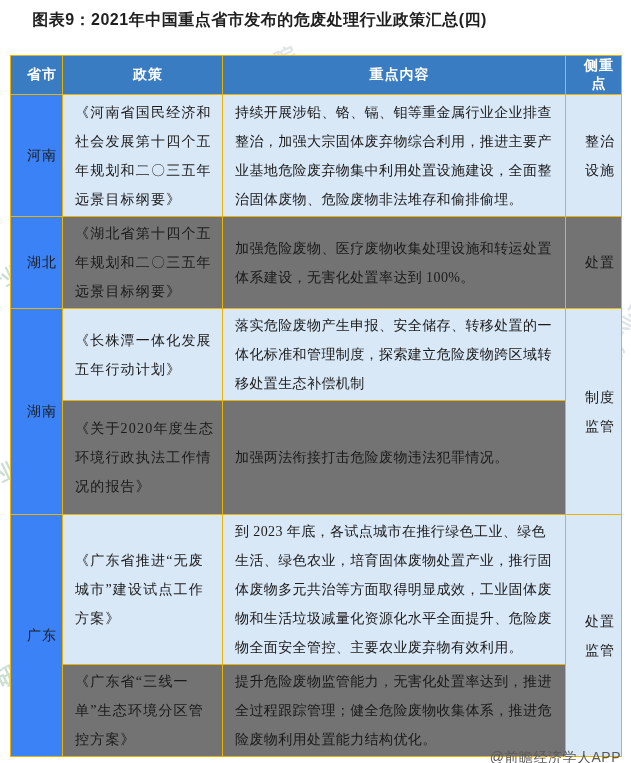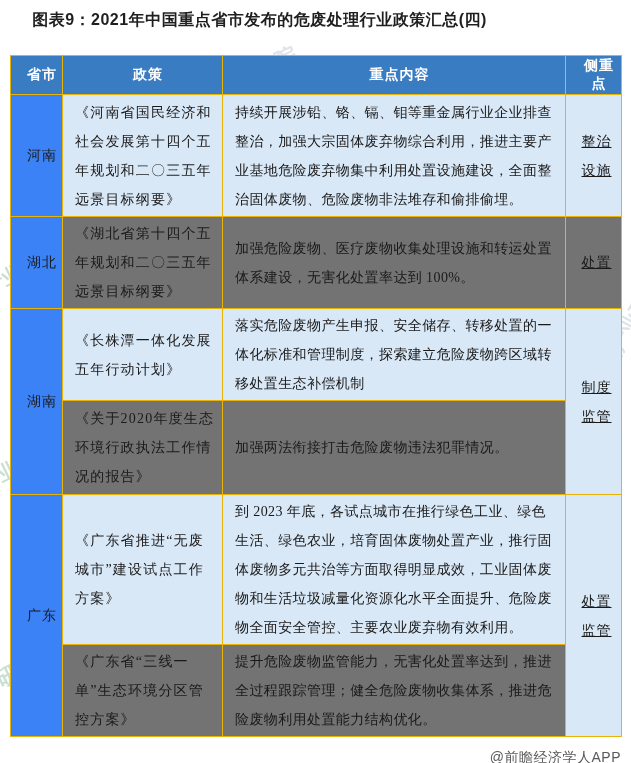--- a/index.html
+++ b/index.html
@@ -26,28 +26,28 @@
     overflow:hidden;
     padding-left:12px;
   }
   th{
     background:#3a7cc2;color:#ffffff;
     font-family:"Liberation Sans","DejaVu Sans",sans-serif;
     font-weight:bold;font-size:14px;letter-spacing:1px;text-align:center;
   }
   tr.hdr{height:35px;}
   tr.h1{height:122px;} tr.h2{height:87px;} tr.h3a{height:86px;}
-  tr.h3b{height:94px;} tr.h4a{height:146px;} tr.h4b{height:86px;}
+  tr.h3b{height:114px;} tr.h4a{height:146px;} tr.h4b{height:86px;}
 
   td{background:#737373;line-height:29px;}
   td.shade{background:#d9e8f7;}
   td.province{background:#3b82f6;text-align:center;letter-spacing:1px;}
   td.policy-cell{text-align:left;padding:2px 5px;letter-spacing:1.2px;}
   td.content-cell{text-align:left;padding:2px 10px;letter-spacing:.4px;}
-  td.focus-cell{text-align:center;letter-spacing:1px;padding:2px 6px;text-decoration:underline;}
+  td.focus-cell{text-align:right;letter-spacing:1px;padding:2px 6px;}
 
   .footer-src{
     position:absolute;left:10px;top:729px;
     font-family:"Liberation Sans","DejaVu Sans",sans-serif;
     font-size:14px;color:#3d3d3d;letter-spacing:.5px;
   }
   .footer-credit{
     position:absolute;right:10px;top:729px;
     font-family:"Liberation Sans","DejaVu Sans",sans-serif;
     font-size:14px;color:#5a5a5a;letter-spacing:.5px;margin-top:20px;

